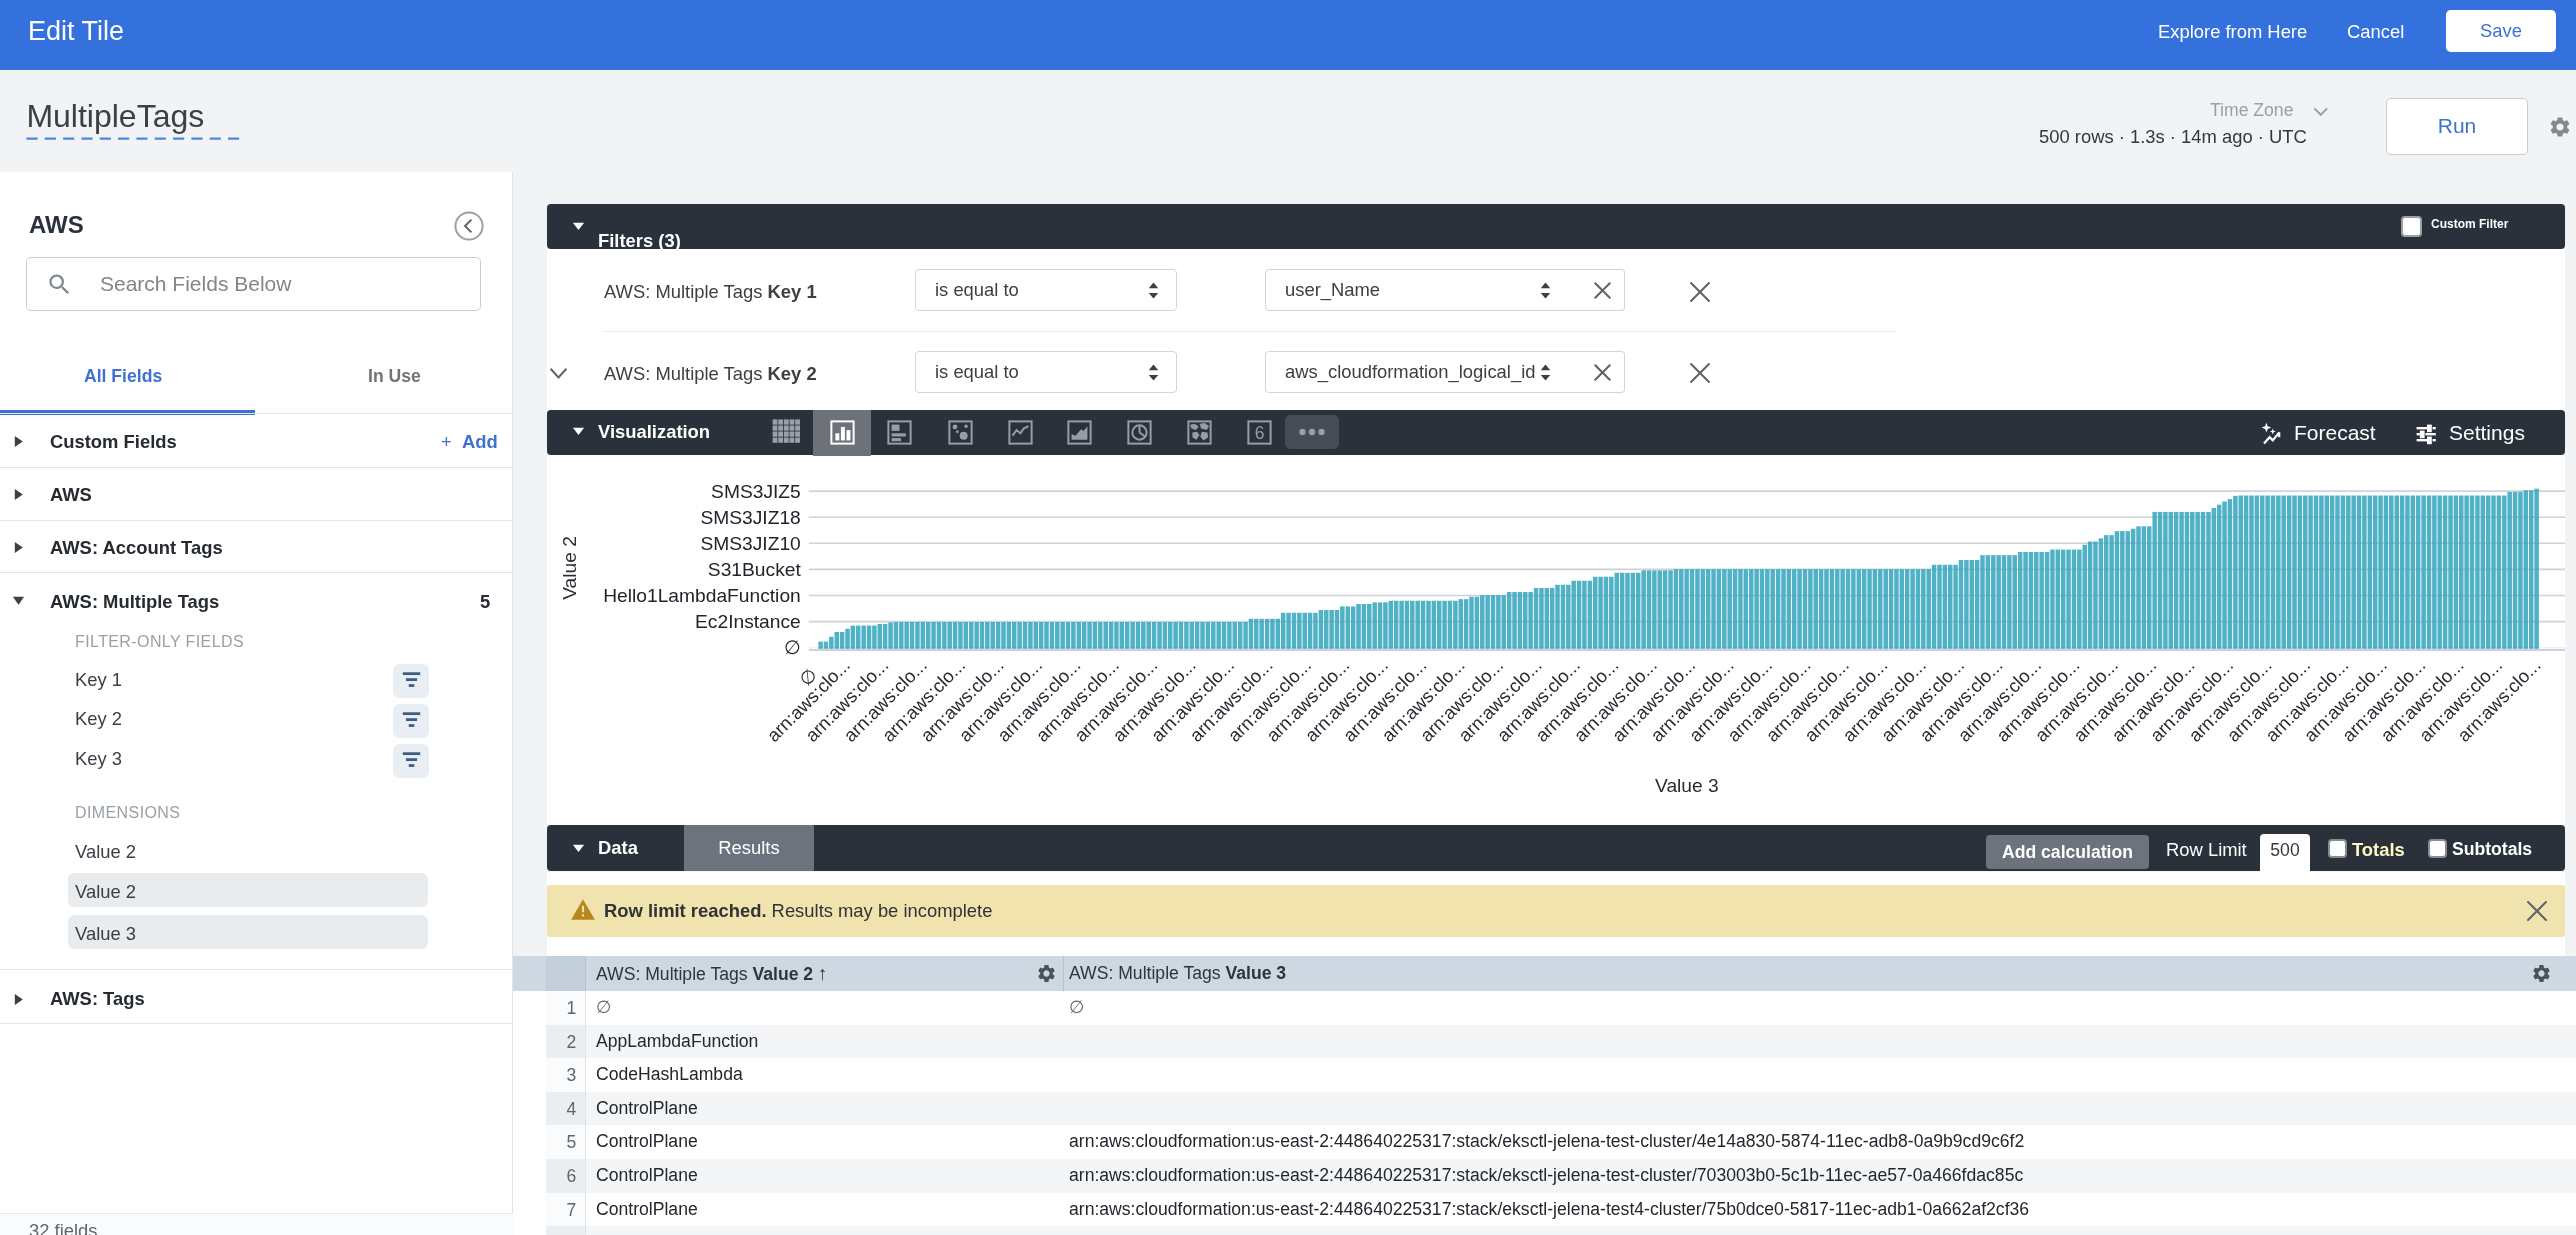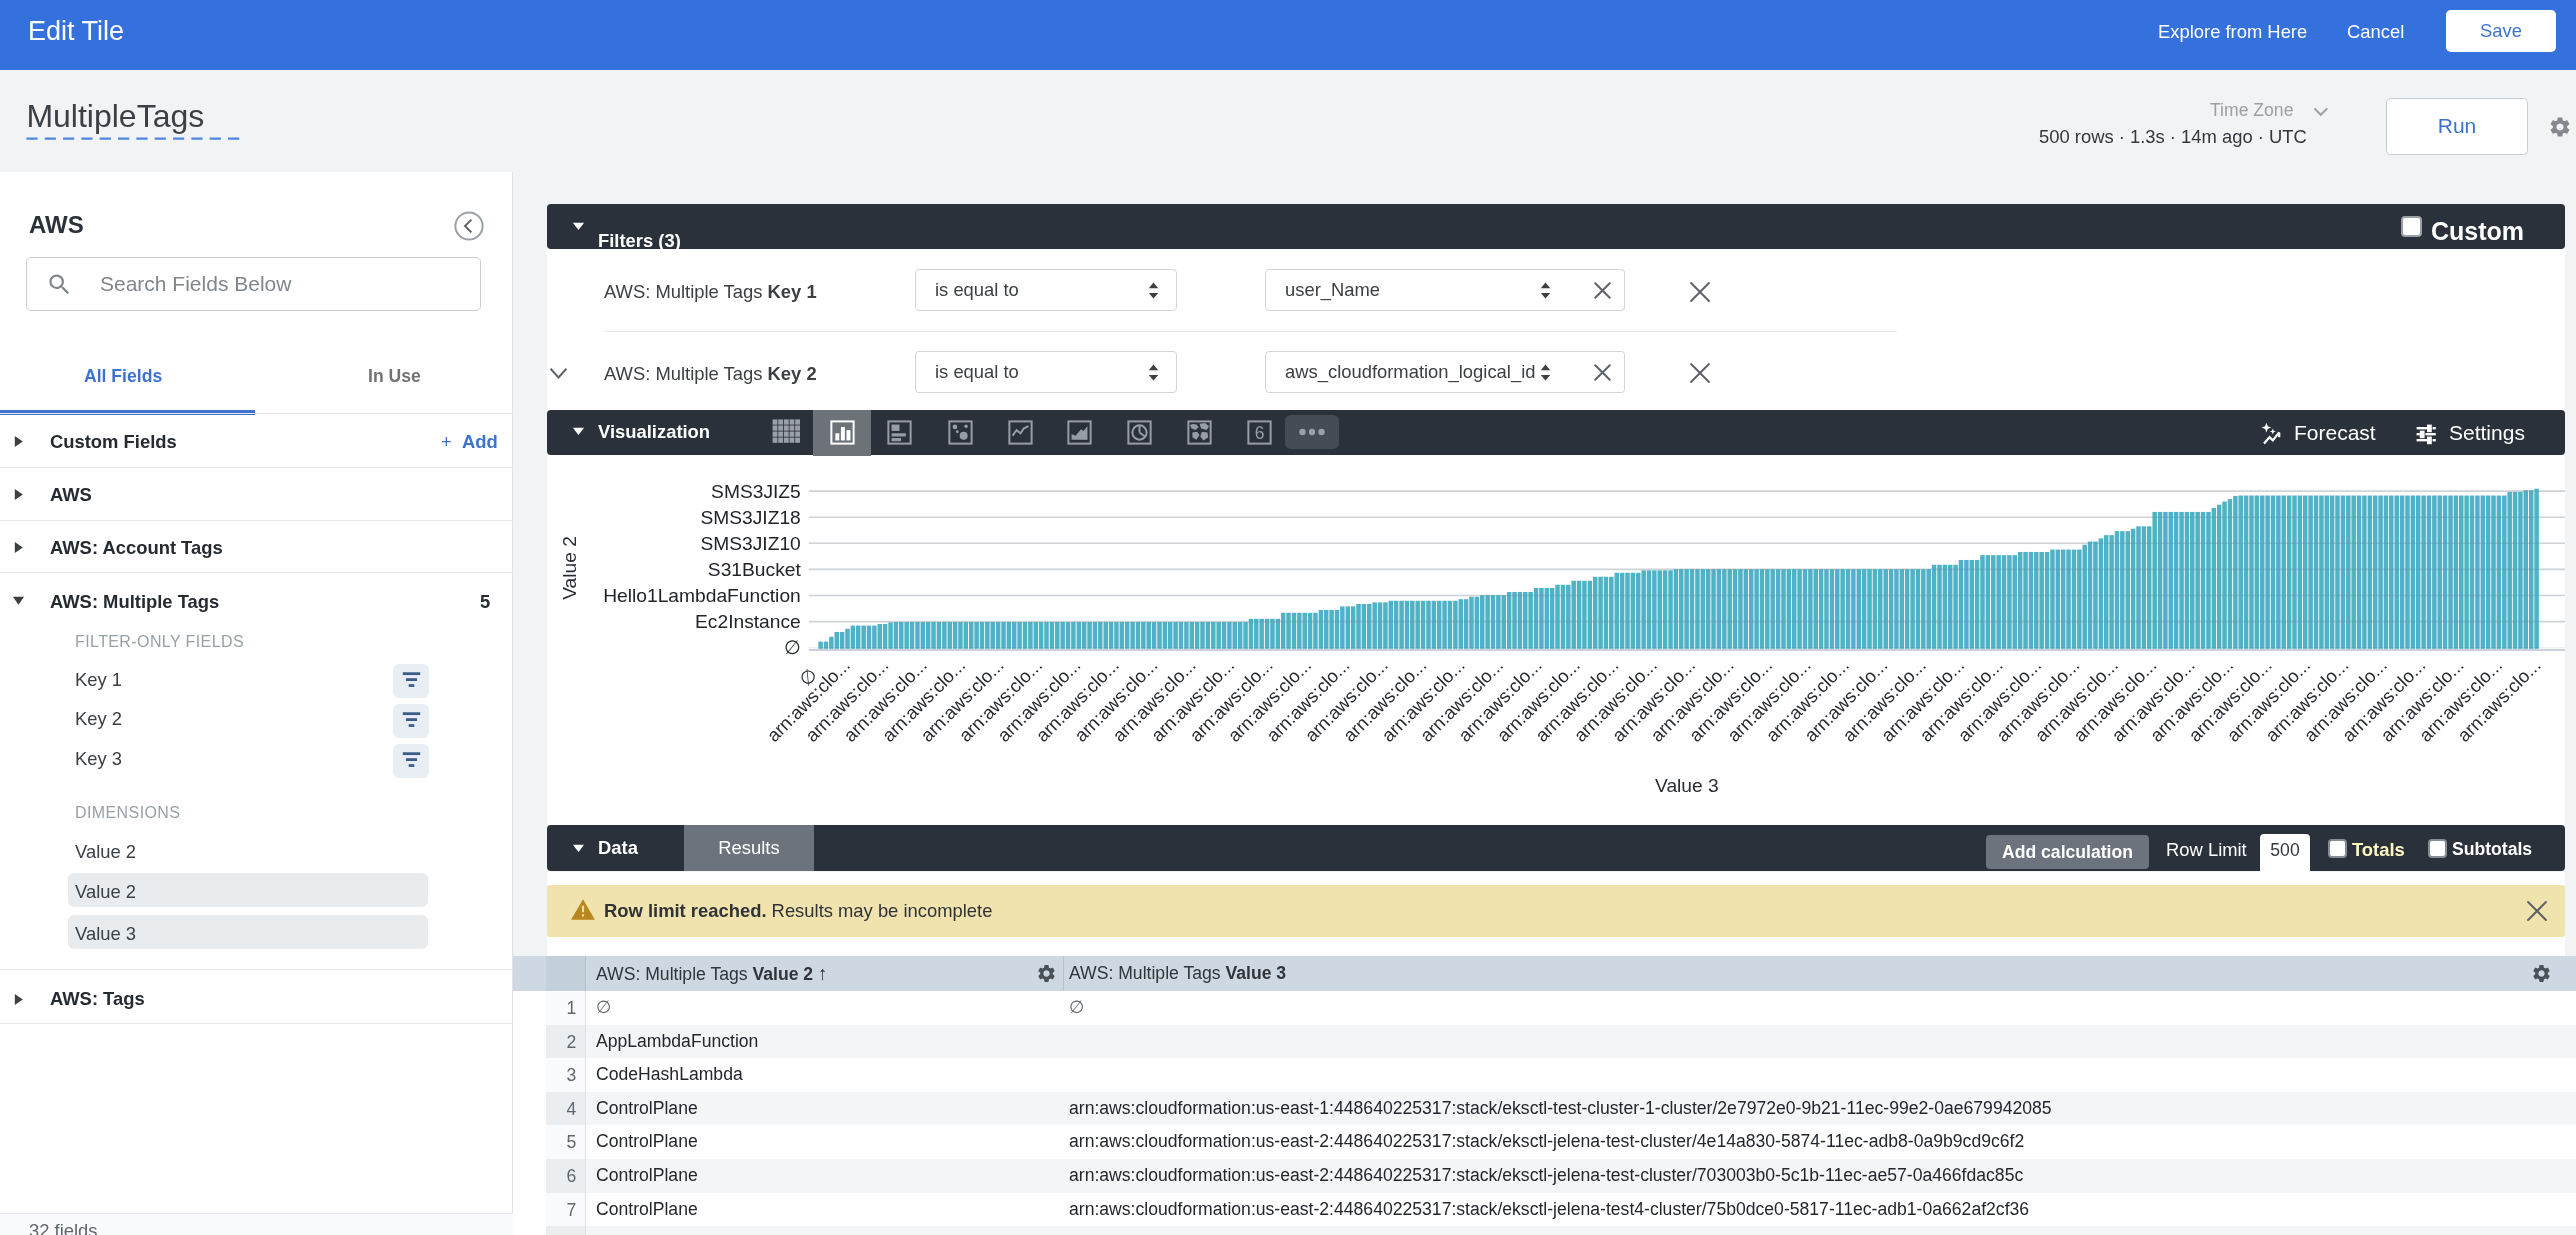--- a/index.html
+++ b/index.html
@@ -147,21 +147,21 @@
 <div class="abs sb-sep" style="top:1213px"></div>
 <div class="abs" style="left:0;top:1214px;width:513px;height:21.6px;background:#fafbfc"></div>
 <div class="abs" style="left:29px;top:1220px;font-size:18.4px;color:#5f666d">32 fields</div>
 <div class="abs panel" style="top:249px;height:161px"></div>
 <div class="abs secbar" style="top:204px"></div>
 <svg class="icon" style="left:572px;top:222px" width="13" height="8.8" viewBox="0 0 16 11">
     <path d="M1 1 L15 1 L8 10 Z" fill="#fff"></path>
   </svg>
 <div class="abs sechead" style="left:598px;top:230px">Filters (3)</div>
 <div class="abs cb" style="left:2401px;top:216px;width:21px;height:21px;border-color:#9aa0a6;border-width:2px"></div>
-<div class="abs" style="left:2431px;top:217px;font-size:25px;font-weight:bold;color:#fff">Custom Filter</div>
+<div class="abs" style="left:2431px;top:217px;font-size:12px;font-weight:bold;color:#fff">Custom Filter</div>
 
 <div class="abs ftxt" style="left:604px;top:281px">AWS: Multiple Tags <b>Key 1</b></div>
 <div class="abs fsel" style="left:915px;top:269px;width:262px;line-height:40px;padding-left:19px">is equal to</div>
 <svg class="icon" style="left:1147px;top:281px" width="13" height="19" viewBox="0 0 16 24">
     <path d="M2 9 L8 2 L14 9 Z" fill="#3c4043"></path>
     <path d="M2 15 L8 22 L14 15 Z" fill="#3c4043"></path>
   </svg>
 <div class="abs fsel" style="left:1265px;top:269px;width:316px;line-height:40px;padding-left:19px;border-radius:4px 0 0 4px">user_Name</div>
 <svg class="icon" style="left:1539px;top:281px" width="13" height="19" viewBox="0 0 16 24">
     <path d="M2 9 L8 2 L14 9 Z" fill="#3c4043"></path>
@@ -766,21 +766,20 @@
 </div>
 <div class="abs trow" style="top:1058px;background:#fff">
 <div style="position:absolute;left:73px;top:0;width:1990px;height:34px;background:#fff"></div>
 <div class="tnum" style="left:33px;width:40px;line-height:34px;background:#fafbfc">3</div>
 <div class="abs" style="left:83px;top:6.4px;">CodeHashLambda</div>
 </div>
 <div class="abs trow" style="top:1092px;background:#fff">
 <div style="position:absolute;left:73px;top:0;width:1990px;height:34px;background:#f3f5f7"></div>
 <div class="tnum" style="left:33px;width:40px;line-height:34px;background:#ebeef1">4</div>
 <div class="abs" style="left:83px;top:6.4px;">ControlPlane</div>
-<div class="abs" style="left:556px;top:6.4px;">arn:aws:cloudformation:us-east-1:448640225317:stack/eksctl-test-cluster-1-cluster/2e7972e0-9b21-11ec-99e2-0ae679942085</div>
 </div>
 <div class="abs trow" style="top:1125px;background:#fff">
 <div style="position:absolute;left:73px;top:0;width:1990px;height:34px;background:#fff"></div>
 <div class="tnum" style="left:33px;width:40px;line-height:34px;background:#fafbfc">5</div>
 <div class="abs" style="left:83px;top:6.4px;">ControlPlane</div>
 <div class="abs" style="left:556px;top:6.4px;">arn:aws:cloudformation:us-east-2:448640225317:stack/eksctl-jelena-test-cluster/4e14a830-5874-11ec-adb8-0a9b9cd9c6f2</div>
 </div>
 <div class="abs trow" style="top:1159px;background:#fff">
 <div style="position:absolute;left:73px;top:0;width:1990px;height:34px;background:#f3f5f7"></div>
 <div class="tnum" style="left:33px;width:40px;line-height:34px;background:#ebeef1">6</div>

